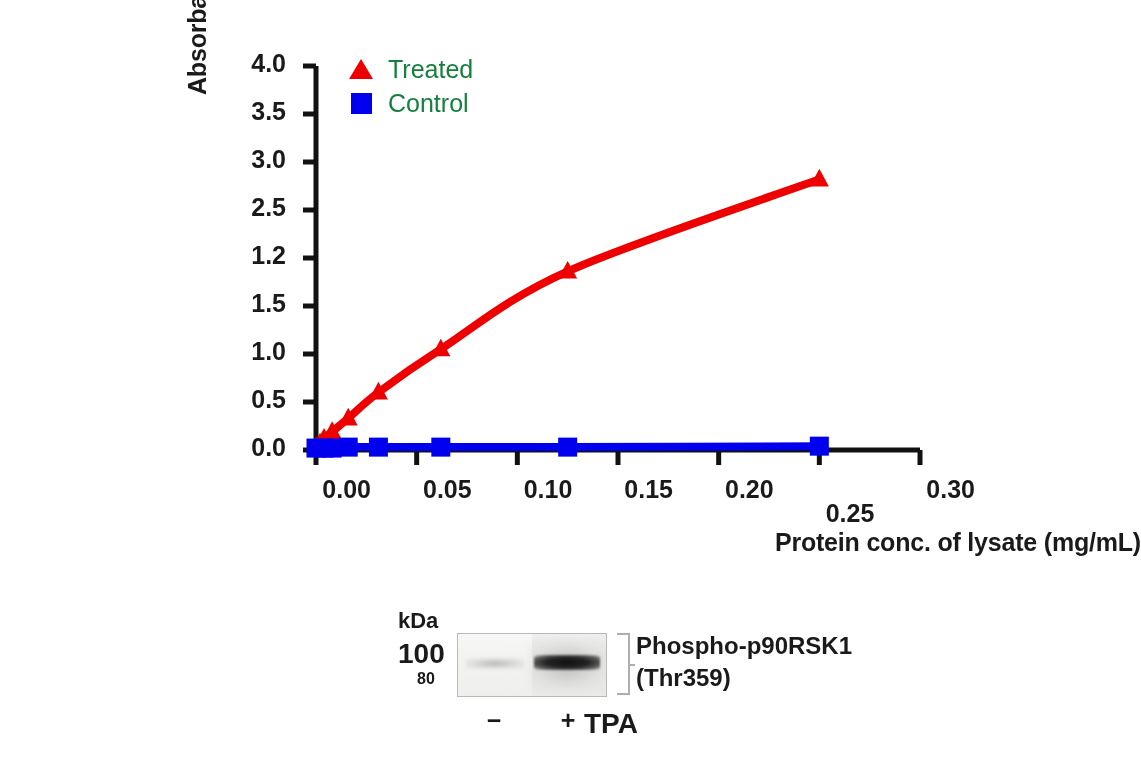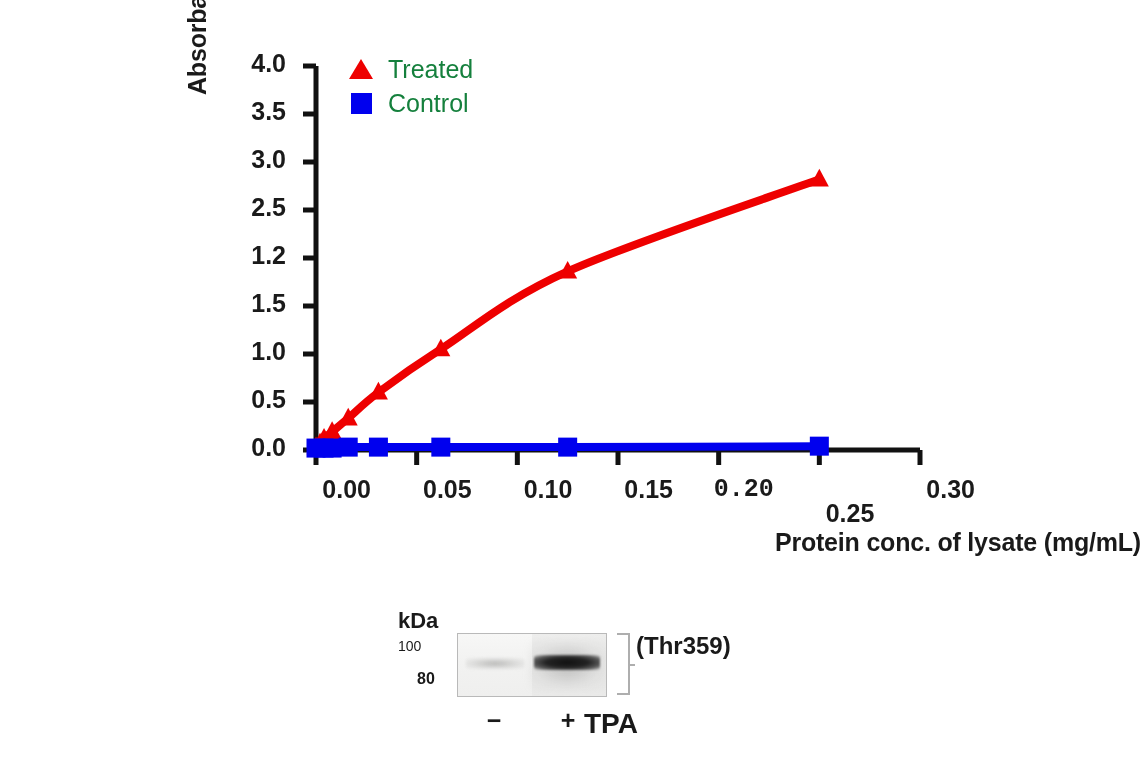--- a/index.html
+++ b/index.html
@@ -125,22 +125,22 @@
     position: absolute;
     left: 398px;
     top: 8px;
     font-size: 22px;
     font-weight: bold;
   }
   .mw-100 {
     position: absolute;
     left: 398px;
     top: 38px;
-    font-size: 14px;
-    font-weight: normal;
+    font-size: 28px;
+    font-weight: bold;
   }
   .mw-80 {
     position: absolute;
     left: 417px;
     top: 70px;
     font-size: 16px;
     font-weight: bold;
   }
 
   .blot-box {
@@ -308,21 +308,21 @@
         <div class="tick-label ytick-label" style="left: 216px; top: 145px;">3.0</div>
         <div class="tick-label ytick-label" style="left: 216px; top: 97px;">3.5</div>
         <div class="tick-label ytick-label" style="left: 216px; top: 49px;">4.0</div>
       </div>
 
     <div id="xtick-labels">
         <div class="tick-label xtick-label" style="left: 261px; top: 475px;">0.00</div>
         <div class="tick-label xtick-label" style="left: 361.667px; top: 475px;">0.05</div>
         <div class="tick-label xtick-label" style="left: 462.333px; top: 475px;">0.10</div>
         <div class="tick-label xtick-label" style="left: 563px; top: 475px;">0.15</div>
-        <div class="tick-label xtick-label" style="left: 663.667px; top: 475px; font-family: Liberation Mono, monospace;">0.20</div>
+        <div class="tick-label xtick-label" style="left: 663.667px; top: 475px;">0.20</div>
         <div class="tick-label xtick-label" style="left: 764.333px; top: 475px; margin-top: 24px;">0.25</div>
         <div class="tick-label xtick-label" style="left: 865px; top: 475px;">0.30</div>
       </div>
 
     <div class="y-axis-title axis-title"><span>Absorbance</span></div>
 
     <div class="x-axis-title axis-title"><span class="inner">Protein conc. of lysate (mg/mL)</span></div>
 
     <div class="legend">
       <div class="legend-row">
@@ -349,20 +349,21 @@
       <div class="lane-neg"></div>
       <div class="lane-pos"></div>
       <div class="band-halo"></div>
       <div class="band-faint"></div>
       <div class="band-strong"></div>
     </div>
 
     <div class="bracket"></div>
 
     <div class="blot-label">
+      <div>Phospho-p90RSK1</div>
       <div>(Thr359)</div>
     </div>
 
     <div class="lane-sign sign-neg">−</div>
     <div class="lane-sign sign-pos">+</div>
     <div class="tpa-label">TPA</div>
   </div>
 
 </div>
 

